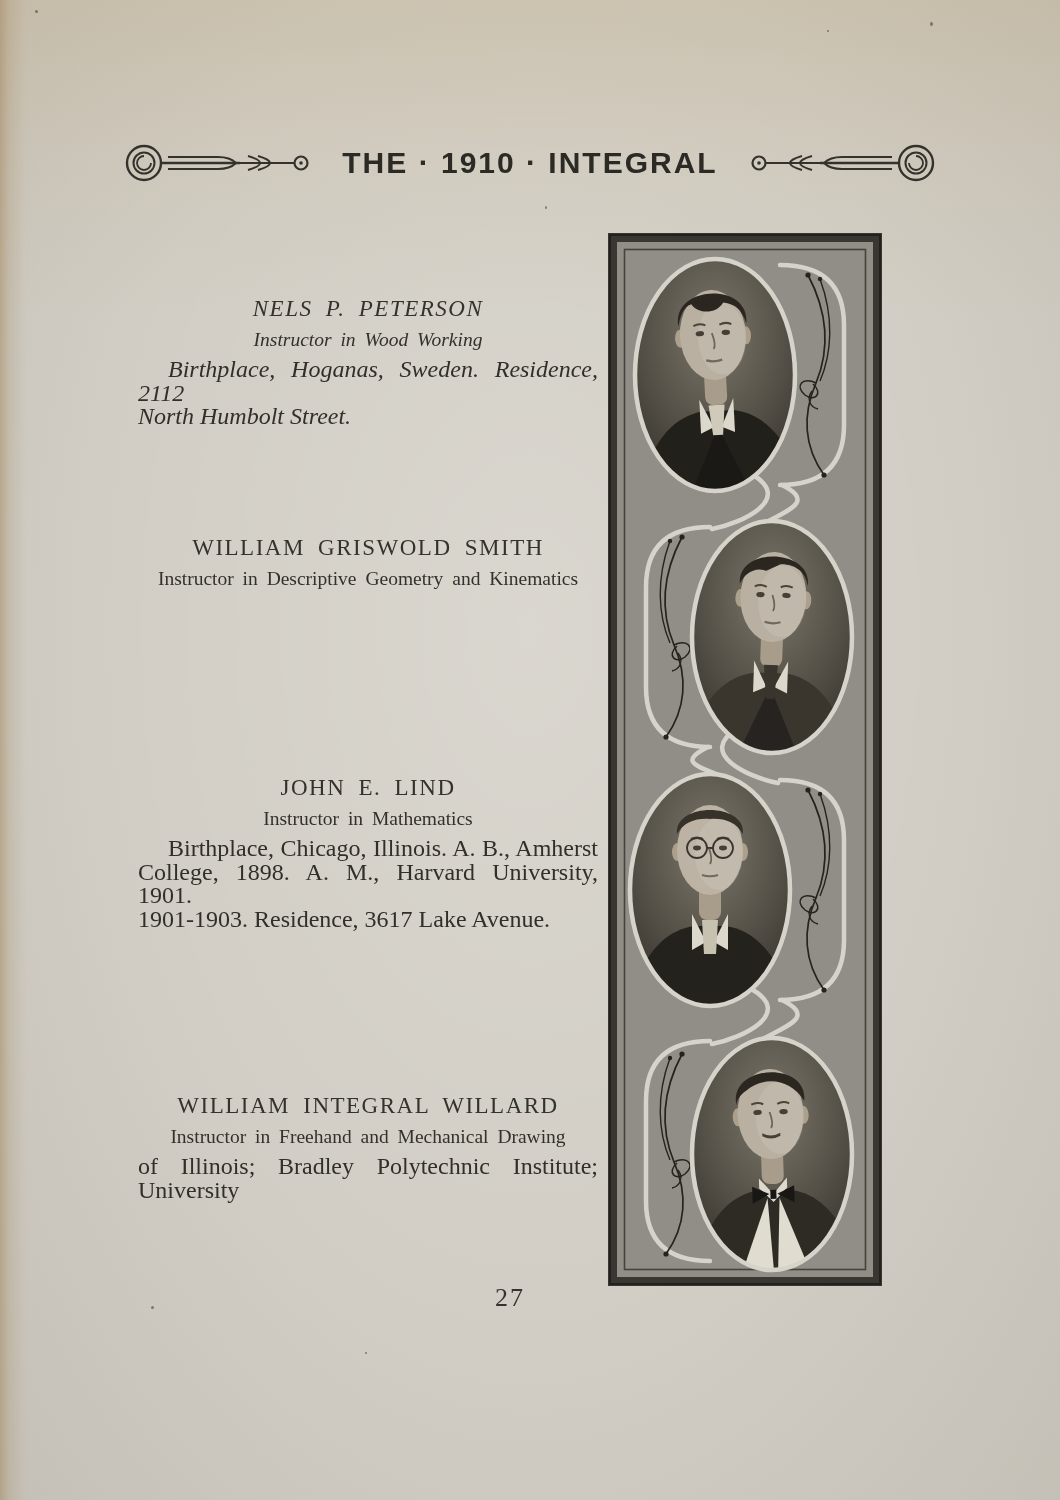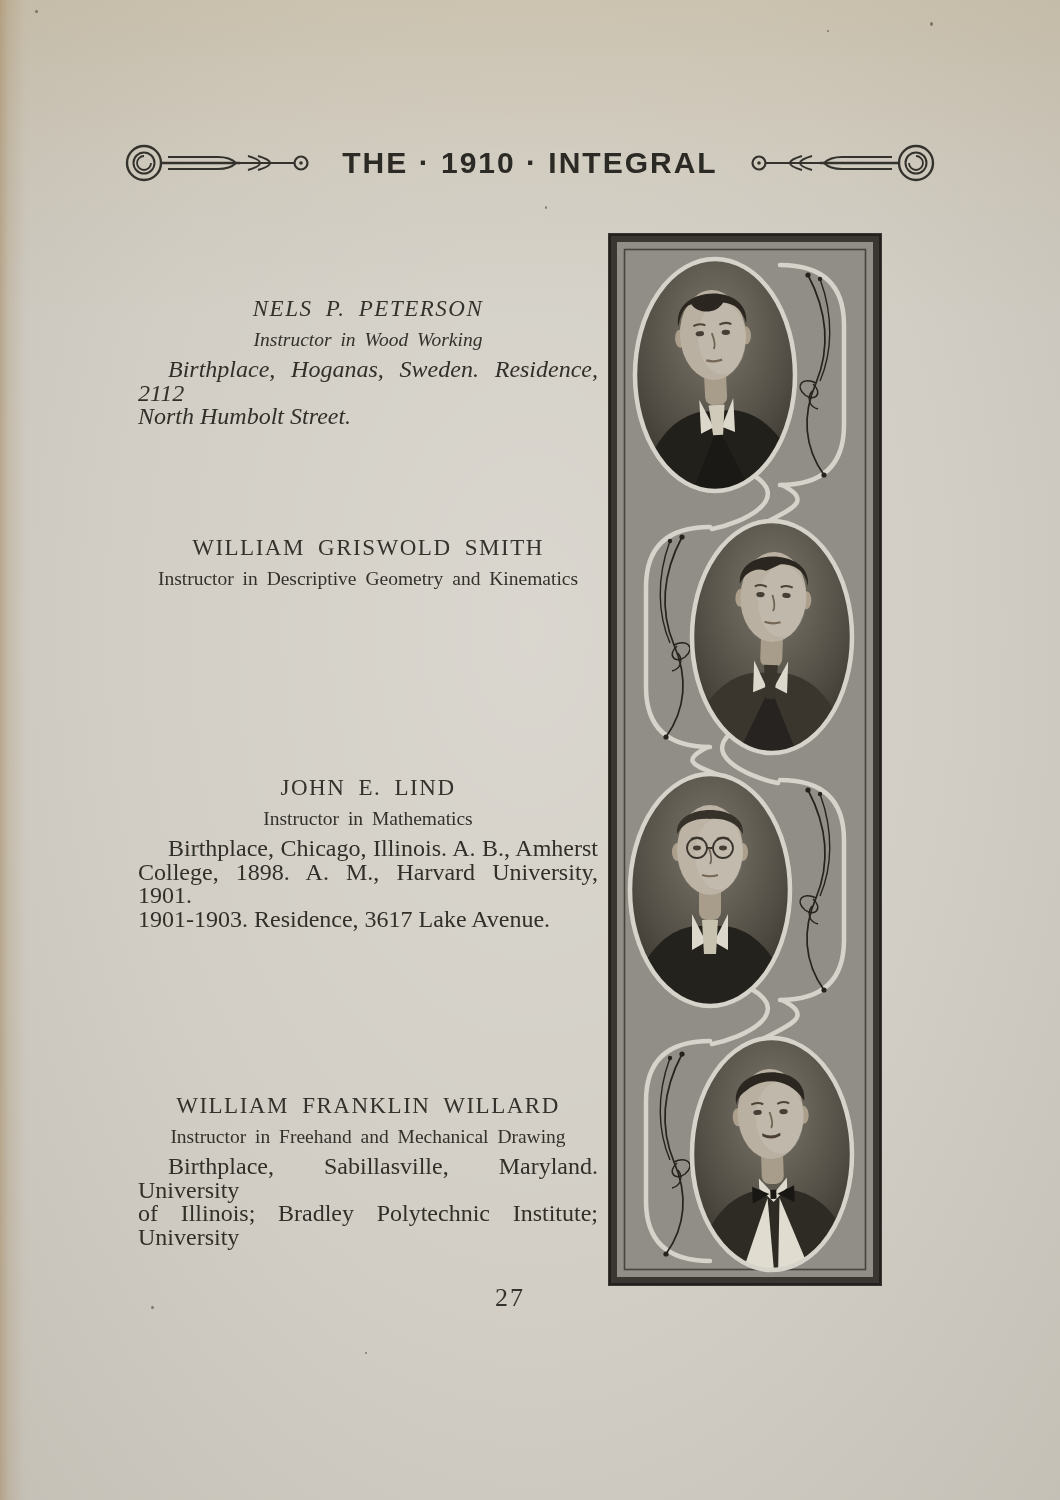--- a/index.html
+++ b/index.html
@@ -122,24 +122,23 @@
     <h2 class="name">JOHN E. LIND</h2>
     <div class="role">Instructor in Mathematics</div>
     <div class="bio">
       <div class="jl ind">Birthplace, Chicago, Illinois. A. B., Amherst</div>
       <div class="jl">College, 1898. A. M., Harvard University, 1901.</div>
       <div class="ll">1901-1903. Residence, 3617 Lake Avenue.</div>
     </div>
   </section>
 
   <section class="entry" style="top:1091px;">
-    <h2 class="name">WILLIAM FRANKLIN WILLARD</h2>
+    <h2 class="name">WILLIAM INTEGRAL WILLARD</h2>
     <div class="role">Instructor in Freehand and Mechanical Drawing</div>
     <div class="bio">
-      <div class="jl ind">Birthplace, Sabillasville, Maryland. University</div>
       <div class="jl">of Illinois; Bradley Polytechnic Institute; University</div>
     </div>
   </section>
 
   <div class="panel">
     <svg width="274" height="1053" viewBox="0 0 274 1053">
       <defs>
         <radialGradient id="ph" cx="50%" cy="32%" r="85%">
           <stop offset="0" stop-color="#7b766a"></stop>
           <stop offset="0.55" stop-color="#514d44"></stop>

